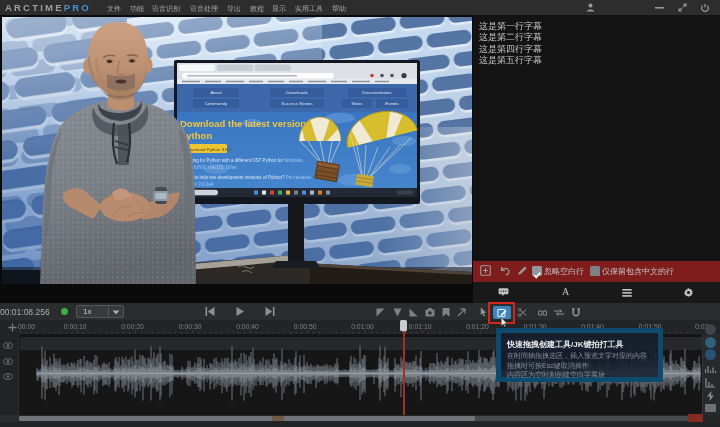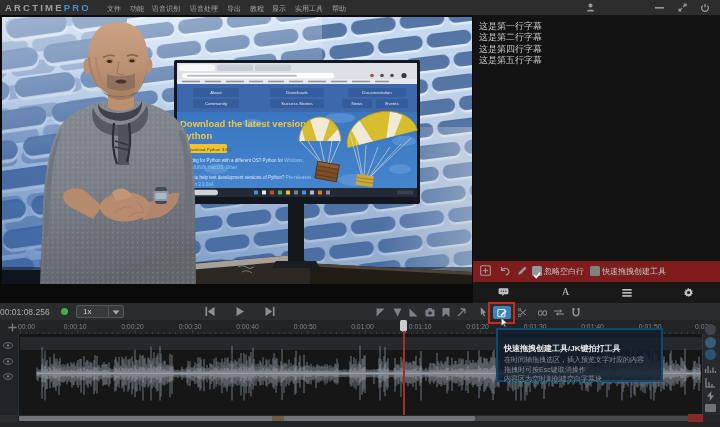--- a/index.html
+++ b/index.html
@@ -28,21 +28,21 @@
 #spd{position:absolute;left:76px;top:1.5px;width:48px;height:13px;background:#37393b;border:1px solid #555;border-radius:2px;color:#cfcfcf;font-size:8px}
 
 #ruler{position:absolute;left:0;top:320px;width:720px;height:14px;background:#222426}
 .rl{position:absolute;top:2.5px;font-size:6.8px;color:#828386}
 #lhead{position:absolute;left:0;top:334px;width:19px;height:81px;background:#212427;border-right:1px solid #2c2f32}
 #rstrip{position:absolute;left:702px;top:334px;width:18px;height:88px;background:#27292c;border-left:1px solid #323539}
 #sbar{position:absolute;left:0;top:415px;width:720px;height:7px;background:#252628}
 #bbar{position:absolute;left:0;top:422px;width:720px;height:5px;background:#232425}
 #redline{position:absolute;left:403px;top:331px;width:2px;height:84px;background:#a03028}
 #tooltip{position:absolute;left:496px;top:328px;width:167px;height:54px;
- background:rgba(22,31,46,0.88);border:2px solid #0c4a6e;padding:14px 0 0 6px}
+ background:rgba(22,31,46,0.88);border:5px solid #0c4a6e;padding:7px 0 0 6px}
 #tooltip .t1{font-size:8px;font-weight:bold;color:#e9e9e9;line-height:9.5px}
 #tooltip .t2{font-size:8px;color:#d8d8d8;line-height:10px}
 #tooltip .t3{font-size:7px;color:#8a8f96;line-height:9.6px;margin-top:1.5px;white-space:nowrap}
 #redbox{position:absolute;left:488px;top:302px;width:27px;height:21.5px;border:2.5px solid #d3271c}
 #bluebtn{position:absolute;left:492.5px;top:305.5px;width:18px;height:13px;background:#3e84b8;border-radius:2px}
 </style></head>
 <body>
 <div id="app">
 <div id="menubar">
       <span id="logo">ARCTIME<b>PRO</b></span>
@@ -313,21 +313,21 @@
           <path d="M2.7 5.2 C4 2.8 8 2.6 9.5 5 C10.8 7.2 9.4 9.6 6.8 9.8" stroke="#9a9a9a" stroke-width="1.2" fill="none"></path>
         </svg>
         <svg class="abs" style="left:44px;top:4px" width="11" height="11" viewBox="0 0 11 11">
           <path d="M1.2 9.8 L2 7.2 L7.8 1.4 L9.6 3.2 L3.8 9 Z" fill="#9a9a9a"></path>
         </svg>
         <div class="abs" style="left:58.5px;top:4.5px;width:10px;height:10px;background:#93969a;border-radius:1.5px"><svg width="10" height="10" viewBox="0 0 10 10">
             <path d="M2 5.2 L4.2 7.4 L8.2 2.6" stroke="#f5f5f5" stroke-width="1.7" fill="none"></path>
           </svg></div>
         <span class="abs" style="left:71px;top:5px;font-size:8px;color:#c2c2c2">忽略空白行</span>
         <div class="abs" style="left:116.5px;top:4.5px;width:10px;height:10px;background:#7e8184;border-radius:1.5px"></div>
-        <span class="abs" style="left:129px;top:5px;font-size:8px;color:#c2c2c2">快速拖拽创建工具</span>
+        <span class="abs" style="left:129px;top:5px;font-size:8px;color:#c2c2c2">仅保留包含中文的行</span>
       </div>
       <div id="tabbar">
         <div class="tabi" style="left:0px"><svg style="margin-top:5px" width="11" height="10" viewBox="0 0 14 13">
             <path d="M2 1.5 H12 A1.6 1.6 0 0 1 13.4 3 V8 A1.6 1.6 0 0 1 12 9.5 H8 L5.6 12 V9.5 H2 A1.6 1.6 0 0 1 0.6 8 V3 A1.6 1.6 0 0 1 2 1.5 Z" fill="#c2c2c2"></path>
             <circle cx="4" cy="5.5" r="0.9" fill="#2a2a2a"></circle>
             <circle cx="7" cy="5.5" r="0.9" fill="#2a2a2a"></circle>
             <circle cx="10" cy="5.5" r="0.9" fill="#2a2a2a"></circle>
           </svg></div>
         <div class="tabi" style="left:62px;font-family:'Liberation Serif',serif;font-size:10px;line-height:19px;color:#c8c8c8">A</div>
         <div class="tabi" style="left:123px"><svg style="margin-top:6.5px" width="10" height="8" viewBox="0 0 13 11">

